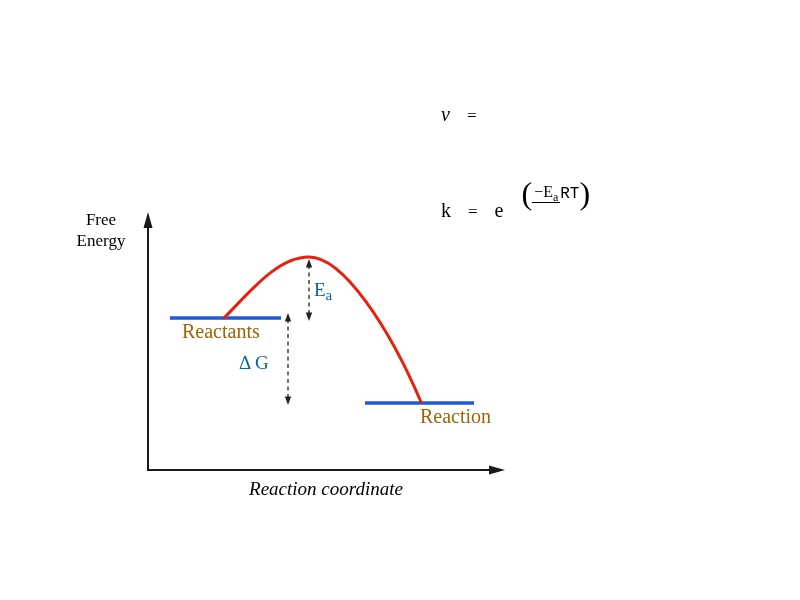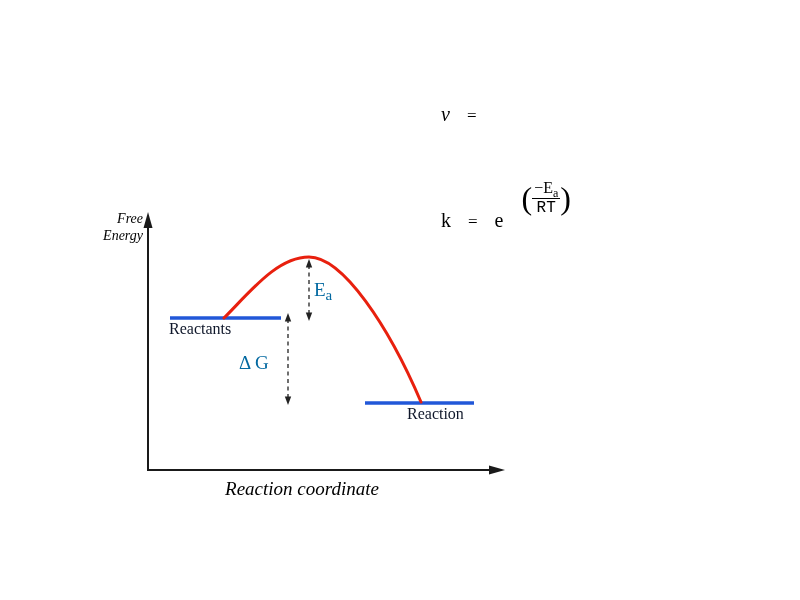--- a/index.html
+++ b/index.html
@@ -26,39 +26,38 @@
   }
   .eq .italic { font-style: italic; }
   .eq .eqsign { font-size: 17px; }
   .sup { font-size: 15px; position: relative; top: -9px; }
   .sub { font-size: 12px; position: relative; top: 4px; }
 
   .eq2-row { display: inline-flex; align-items: flex-end; gap: 17px; }
   .eq2-row .base-char { font-size: 20px; line-height: 1; }
   .exponent { display: inline-flex; align-items: center; margin-bottom: 13px; margin-left: 1px; }
   .paren { font-size: 32px; line-height: 0.85; font-weight: 400; }
-  .frac { display: inline-flex; flex-direction: column; align-items: center; font-size: 16px; line-height: 1.05; }
+  .frac { display: inline-flex; flex-direction: row; align-items: center; font-size: 16px; line-height: 1.05; }
   .frac .num { padding: 0 2px 1px 2px; border-bottom: 1.4px solid #000; }
   .frac .den { padding-top: 1px; font-family: Liberation Mono, monospace; }
 
   
   .ylabel {
-    font-style: italic;
-    font-size: 14px;
+    font-size: 17px;
     line-height: 1.22;
-    text-align: right;
+    text-align: center;
     width: 84px;
   }
   .xlabel {
     font-style: italic;
     font-size: 19px;
     text-align: center;
     width: 220px;
   }
-  .level-label { font-size: 16px; color: #0f172a; }
+  .level-label { font-size: 20px; color: #a16207; margin-left: 13px; }
   .ann-label { font-size: 19px; color: #0369a1; }
 </style>
 </head>
 <body>
 
 <div class="canvas">
 
   <svg class="layer" viewBox="0 0 800 600">
 
     <line x1="148" y1="470" x2="148" y2="224" stroke-width="2" stroke="#1a1a1a"></line>
@@ -101,21 +100,21 @@
         <span class="den">RT</span>
       </span>
       <span class="paren">)</span>
     </span>
   </div>
 
   <div class="abs ylabel" style="left:59px; top:210px;">
     <div>Free</div>
     <div>Energy</div>
   </div>
-  <div class="abs xlabel" style="left:192px; top:478px;">Reaction coordinate</div>
+  <div class="abs xlabel" style="left:216px; top:478px;">Reaction coordinate</div>
 
   <div class="abs level-label" style="left:169px; top:320px;">Reactants</div>
   <div class="abs level-label" style="left:407px; top:405px;">Reaction</div>
 
   <div class="abs ann-label" style="left:314px; top:279px;"><span>E</span><span class="sub" style="font-size:15px;">a</span></div>
   <div class="abs ann-label" style="left:239px; top:352px;">Δ G</div>
 
 </div>
 
 </body></html>

